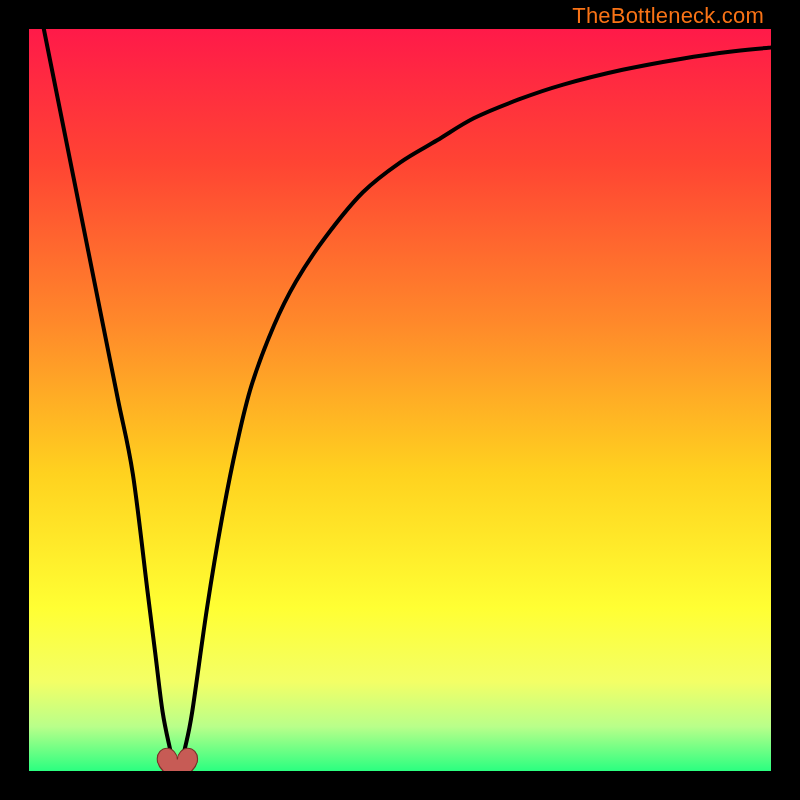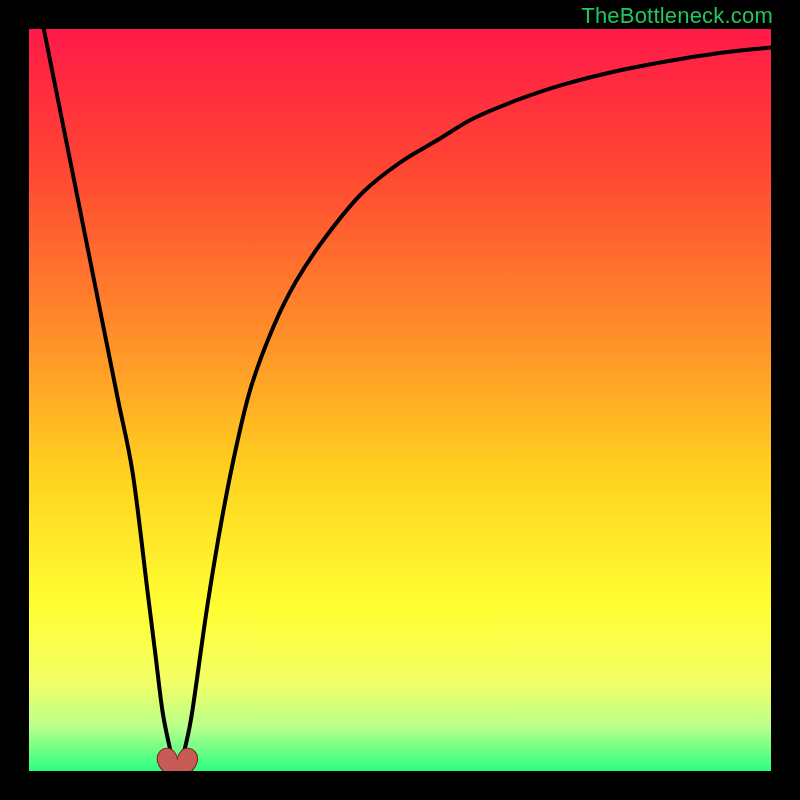--- a/index.html
+++ b/index.html
@@ -15,22 +15,22 @@
     position: absolute;
     left: 29px;
     top: 29px;
     width: 742px;
     height: 742px;
     box-sizing: border-box;
   }
   .watermark {
     position: absolute;
     top: 3px;
-    right: 27px;
-    color: #22c55e;
+    right: 36px;
+    color: #f97316;
     font-size: 22px;
     font-weight: 500;
     letter-spacing: 0.2px;
     user-select: none;
   }
   svg { display: block; }
 </style>
 </head>
 <body>
 

